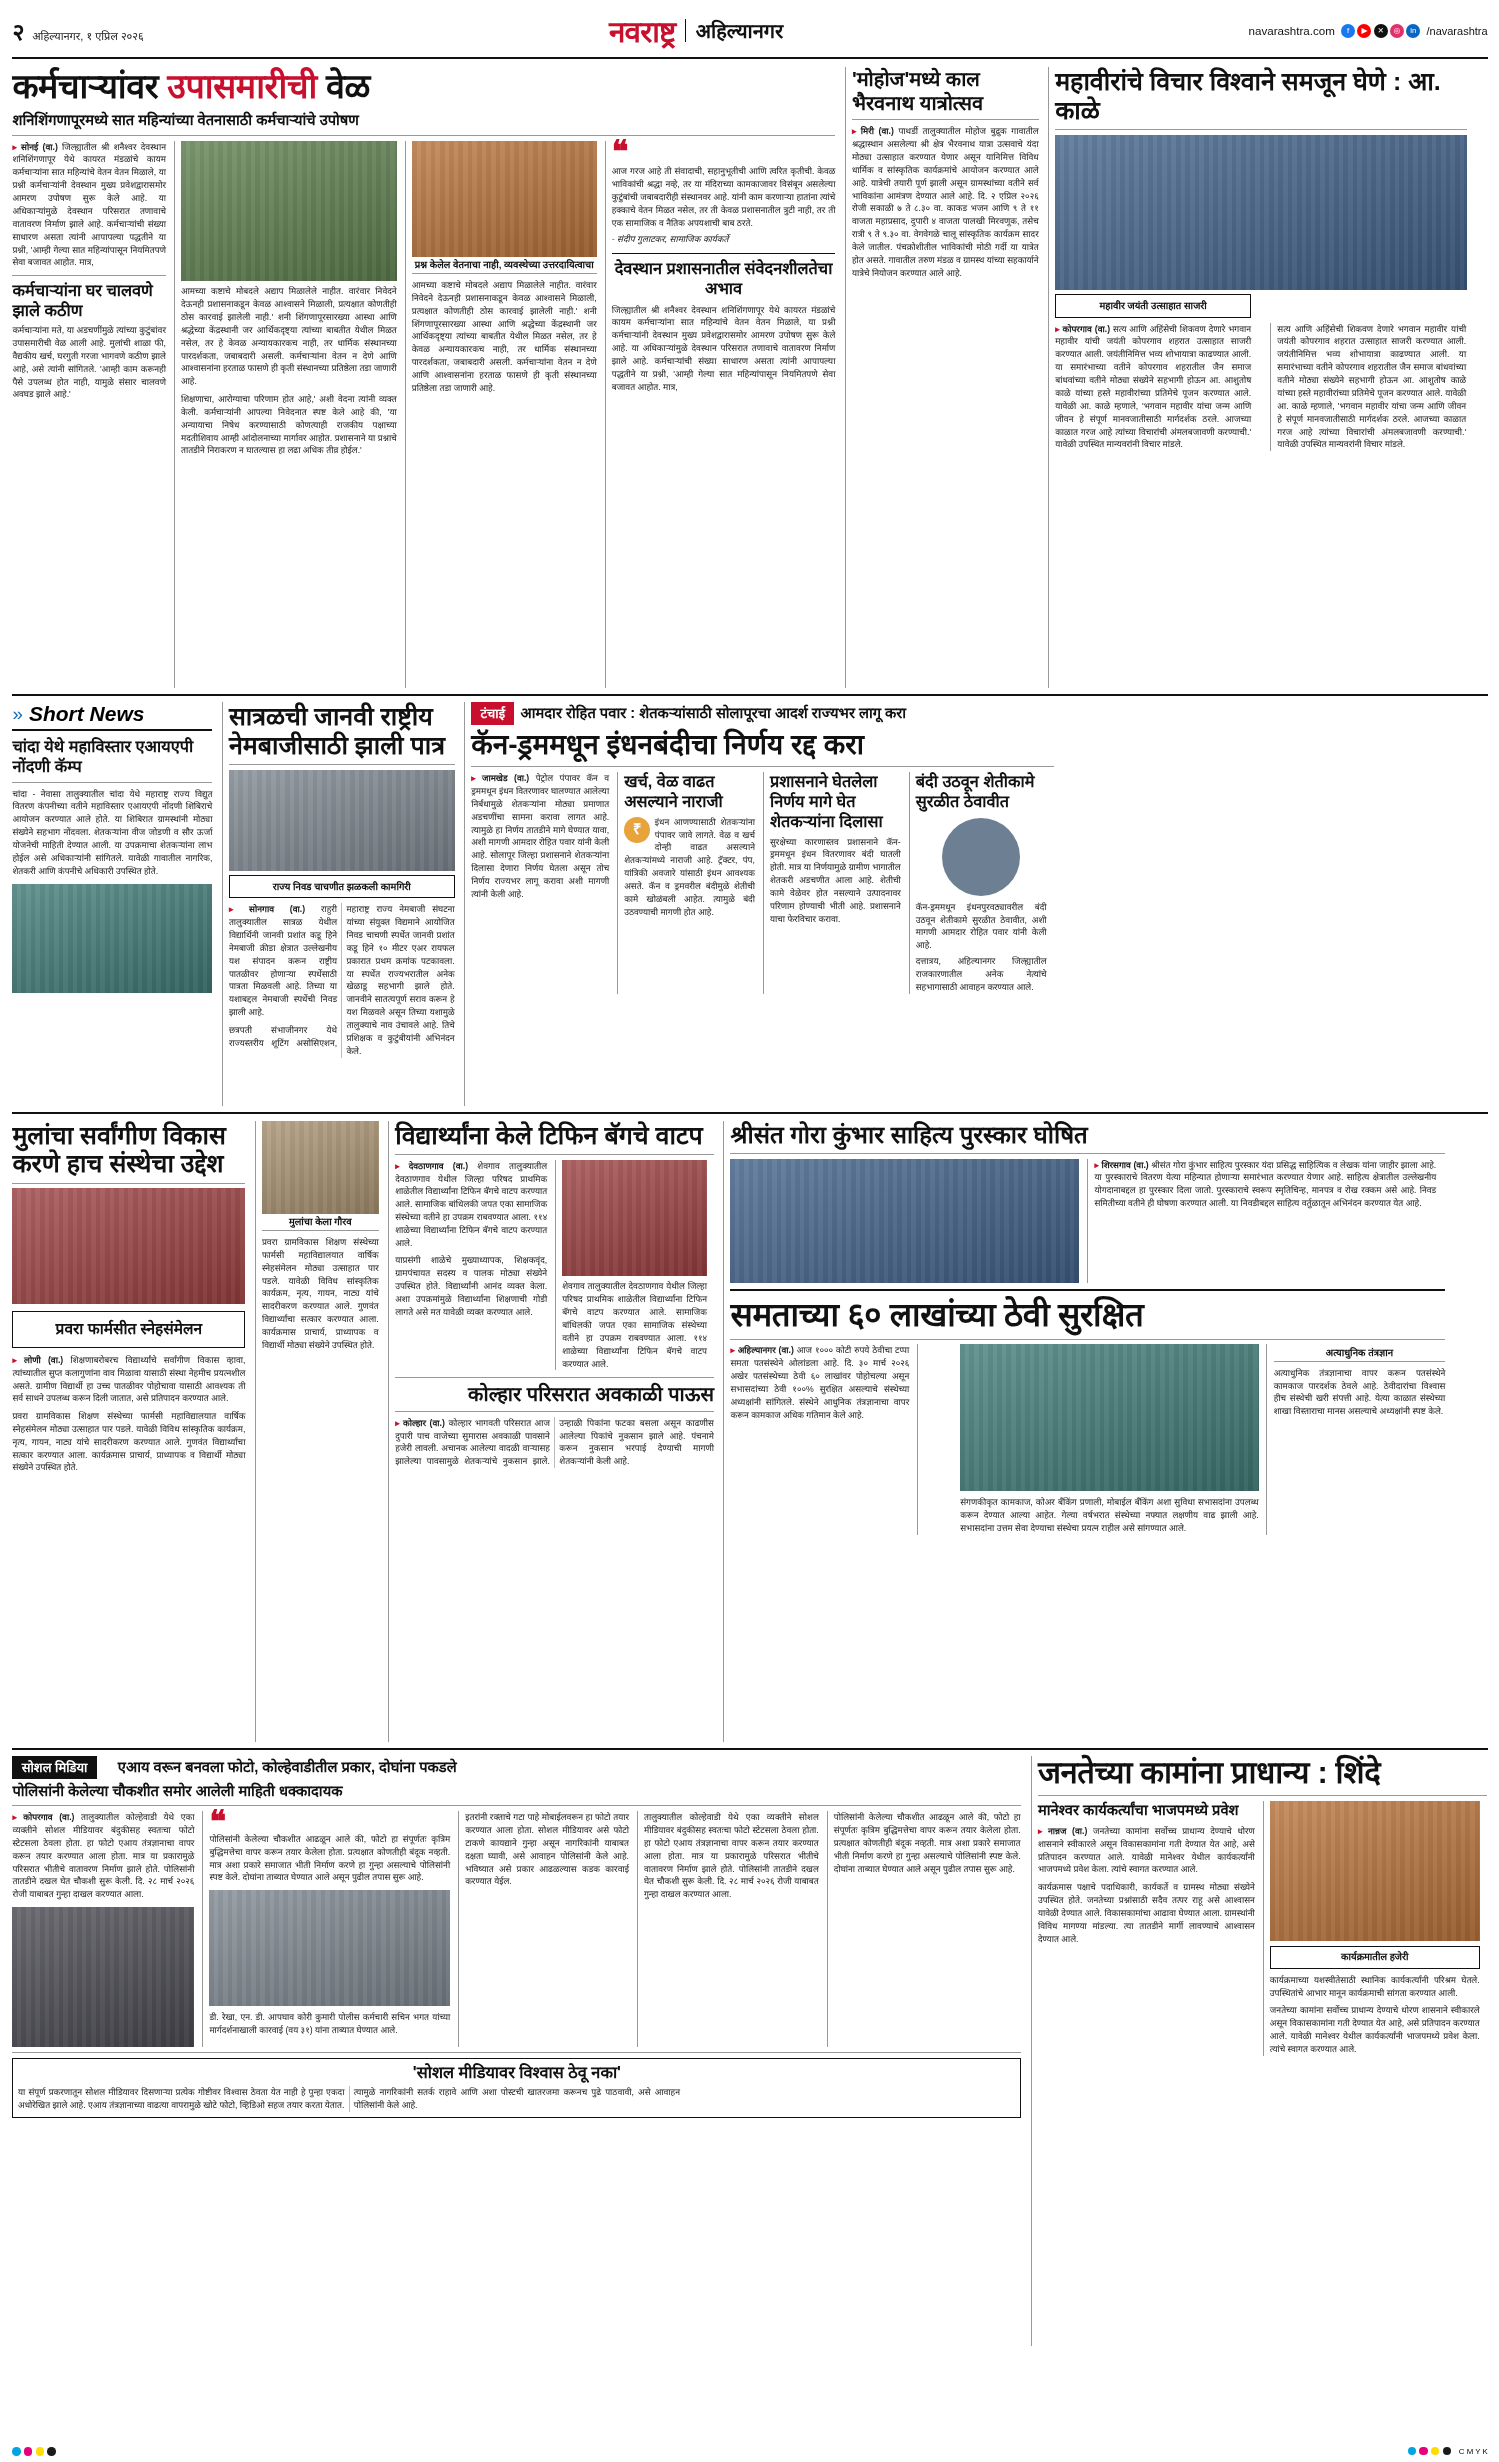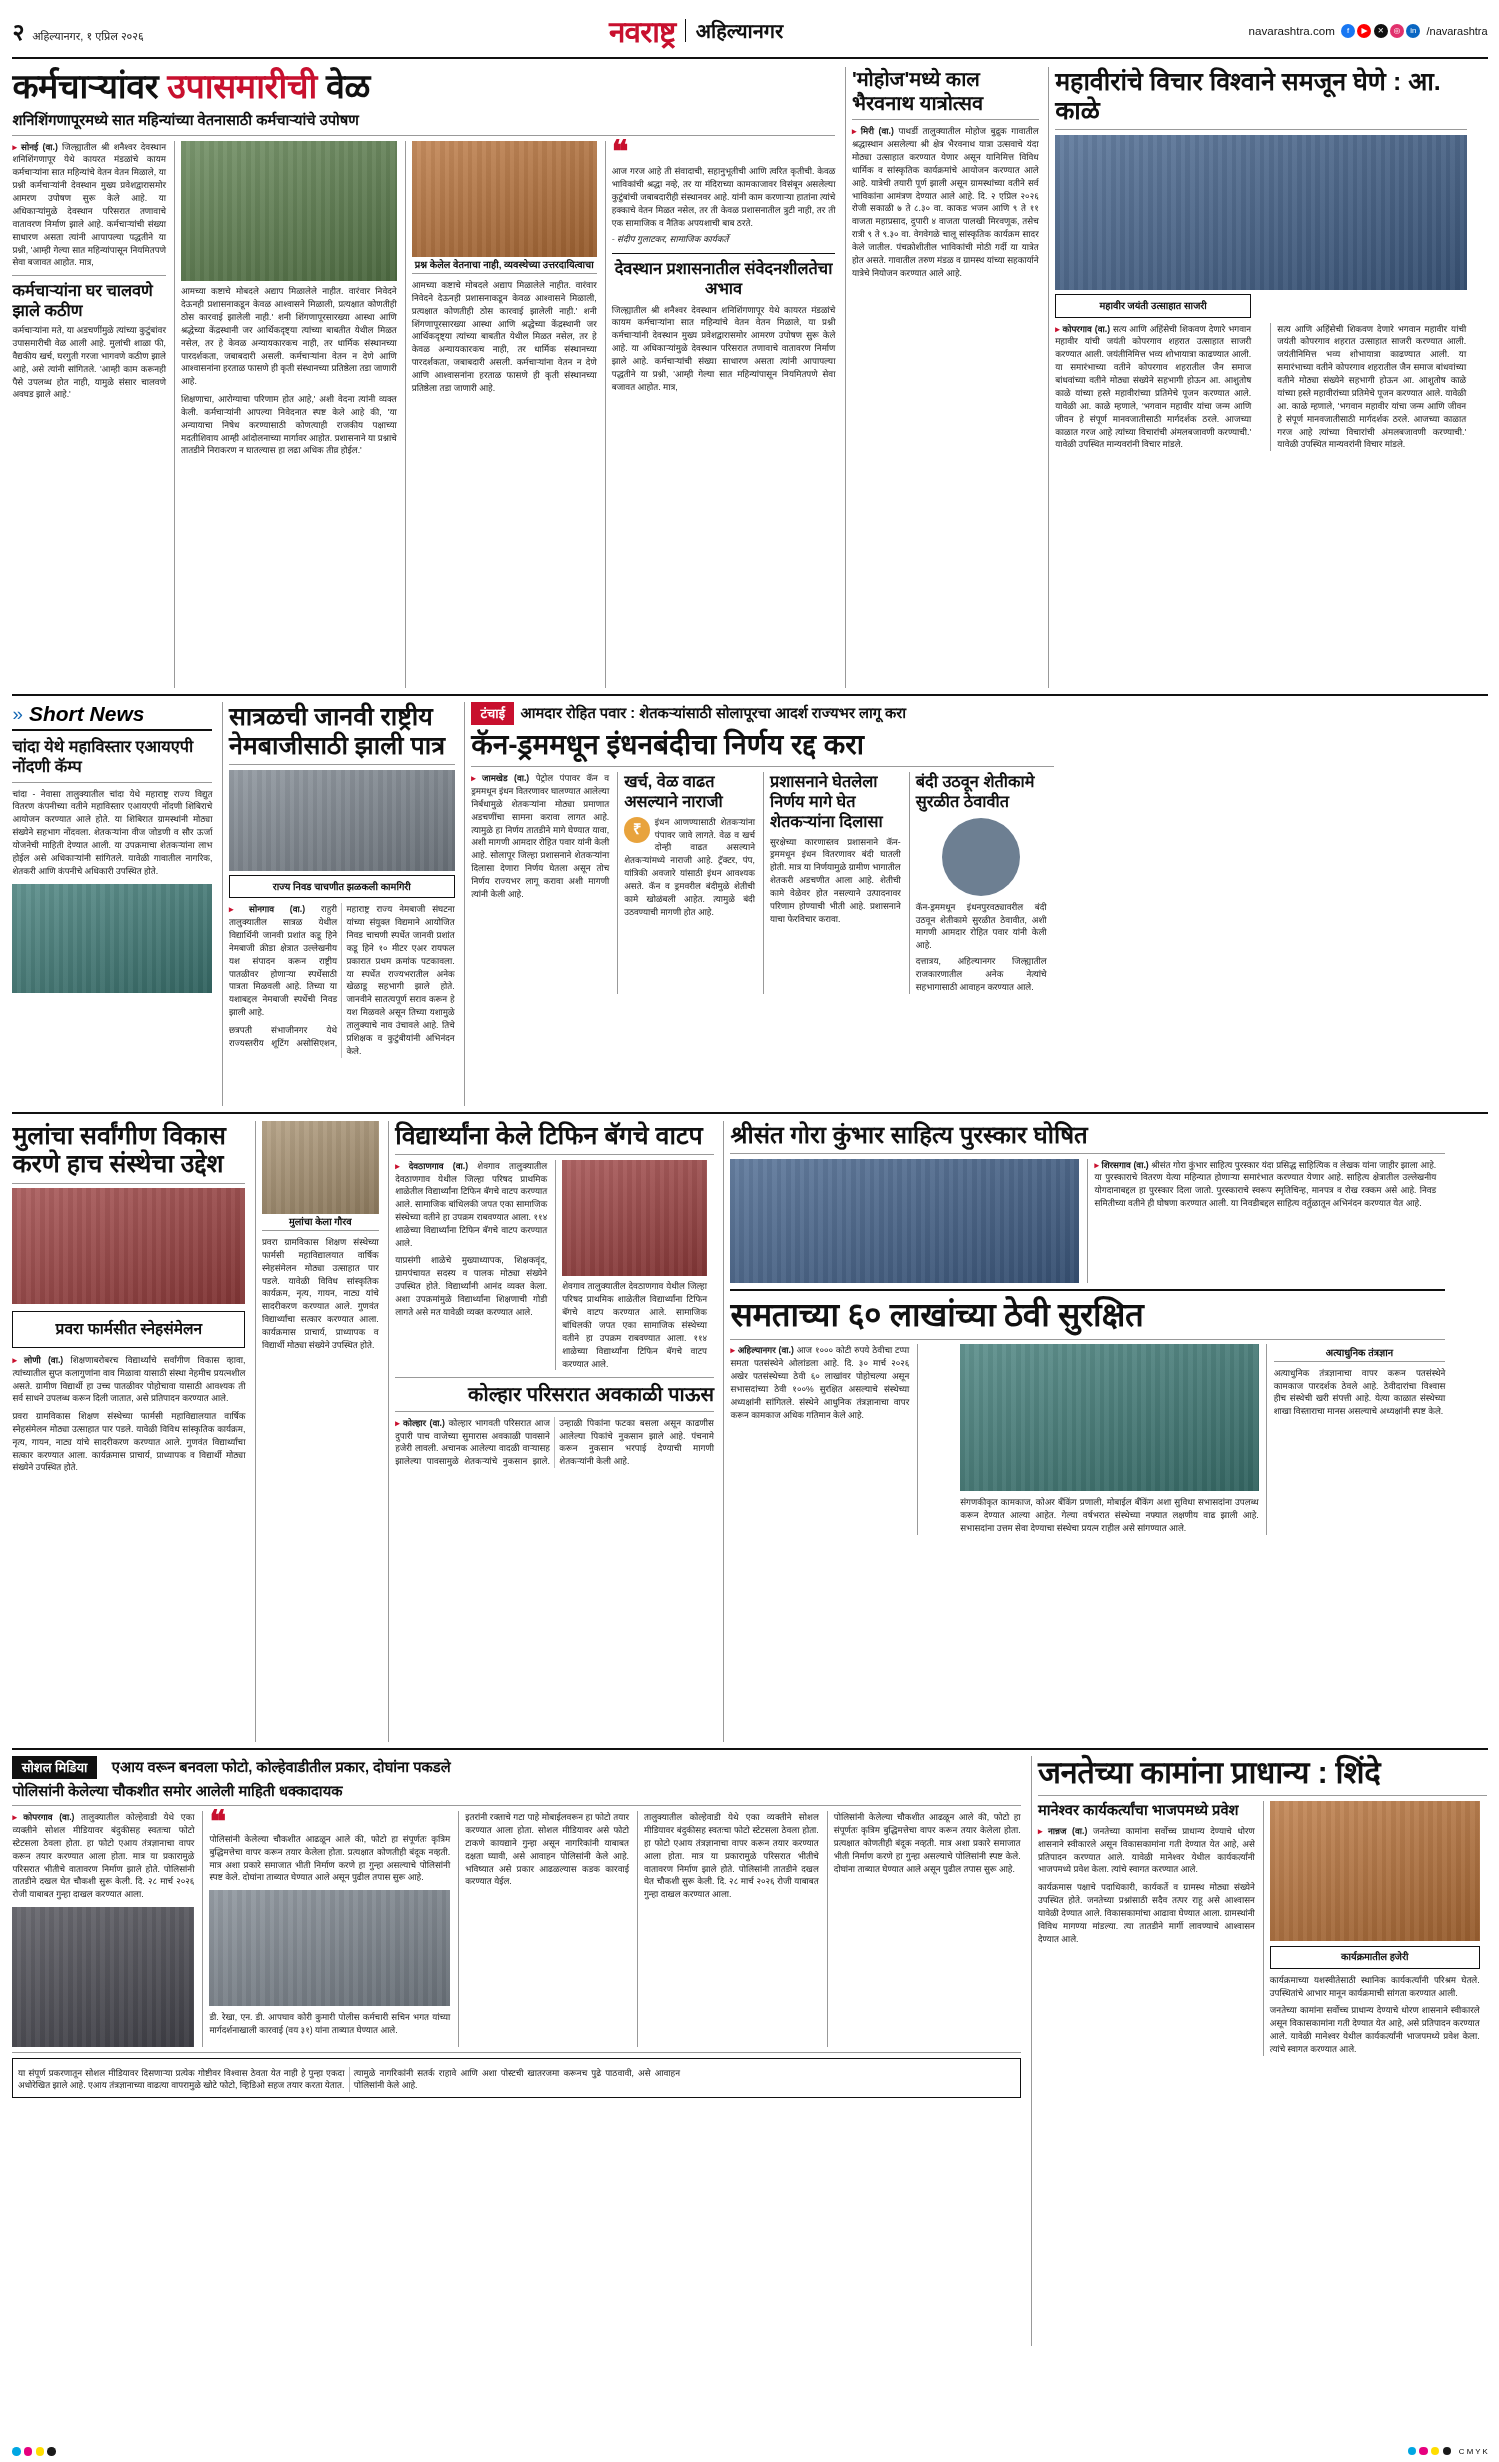--- a/index.html
+++ b/index.html
@@ -404,21 +404,21 @@
           </div>
         </div>
       </div>
     </div>
   </div>
 
   <div class="thick"></div>
   <div class="row" style="height:590px;">
 
     <div style="width:1009px;">
-      <div style="display:flex; align-items:center; gap:15px;">
+      <div style="display:flex; align-items:center; gap:21px;">
         <span class="sec-label">सोशल मिडिया</span>
         <span class="sub">एआय वरून बनवला फोटो, कोल्हेवाडीतील प्रकार, दोघांना पकडले</span>
       </div>
       <div class="sub" style="margin-top:3.1px;">पोलिसांनी केलेल्या चौकशीत समोर आलेली माहिती धक्कादायक</div>
       <div class="hairline"></div>
       <div class="row" style="gap:7.8px;">
         <div style="width:182px;">
           <div class="body-t">
             <span class="lead" style="color:#c8102e;">▸ </span><span class="lead">कोपरगाव (वा.)</span>
             <span>तालुक्यातील कोल्हेवाडी येथे एका व्यक्तीने सोशल मीडियावर बंदुकीसह स्वतःचा फोटो स्टेटसला ठेवला होता. हा फोटो एआय तंत्रज्ञानाचा वापर करून तयार करण्यात आला होता. मात्र या प्रकारामुळे परिसरात भीतीचे वातावरण निर्माण झाले होते. पोलिसांनी तातडीने दखल घेत चौकशी सुरू केली. दि. २८ मार्च २०२६ रोजी याबाबत गुन्हा दाखल करण्यात आला.</span>
@@ -444,20 +444,21 @@
           </div>
         </div>
         <div style="width:194px;" class="divider-v">
           <div style="padding-left:6.2px;">
             <div class="body-t">पोलिसांनी केलेल्या चौकशीत आढळून आले की, फोटो हा संपूर्णतः कृत्रिम बुद्धिमत्तेचा वापर करून तयार केलेला होता. प्रत्यक्षात कोणतीही बंदूक नव्हती. मात्र अशा प्रकारे समाजात भीती निर्माण करणे हा गुन्हा असल्याचे पोलिसांनी स्पष्ट केले. दोघांना ताब्यात घेण्यात आले असून पुढील तपास सुरू आहे.</div>
           </div>
         </div>
       </div>
       <div class="hairline" style="margin-top:4.7px;"></div>
       <div class="boxed" style="margin-top:3.1px;">
+        <div class="hl-sm" style="text-align:center;">'सोशल मीडियावर विश्वास ठेवू नका'</div>
         <div class="body-t cols3" style="margin-top:3.1px;">या संपूर्ण प्रकरणातून सोशल मीडियावर दिसणाऱ्या प्रत्येक गोष्टीवर विश्वास ठेवता येत नाही हे पुन्हा एकदा अधोरेखित झाले आहे. एआय तंत्रज्ञानाच्या वाढत्या वापरामुळे खोटे फोटो, व्हिडिओ सहज तयार करता येतात. त्यामुळे नागरिकांनी सतर्क राहावे आणि अशा पोस्टची खातरजमा करूनच पुढे पाठवावी, असे आवाहन पोलिसांनी केले आहे.</div>
       </div>
     </div>
 
     <div style="width:456px;" class="divider-v">
       <div style="padding-left:6.2px;">
         <div class="hl-xl" style="font-size:31px;">जनतेच्या कामांना प्राधान्य : शिंदे</div>
         <div class="hairline"></div>
         <div class="row" style="gap:7.8px;">
           <div style="width:217px;">

